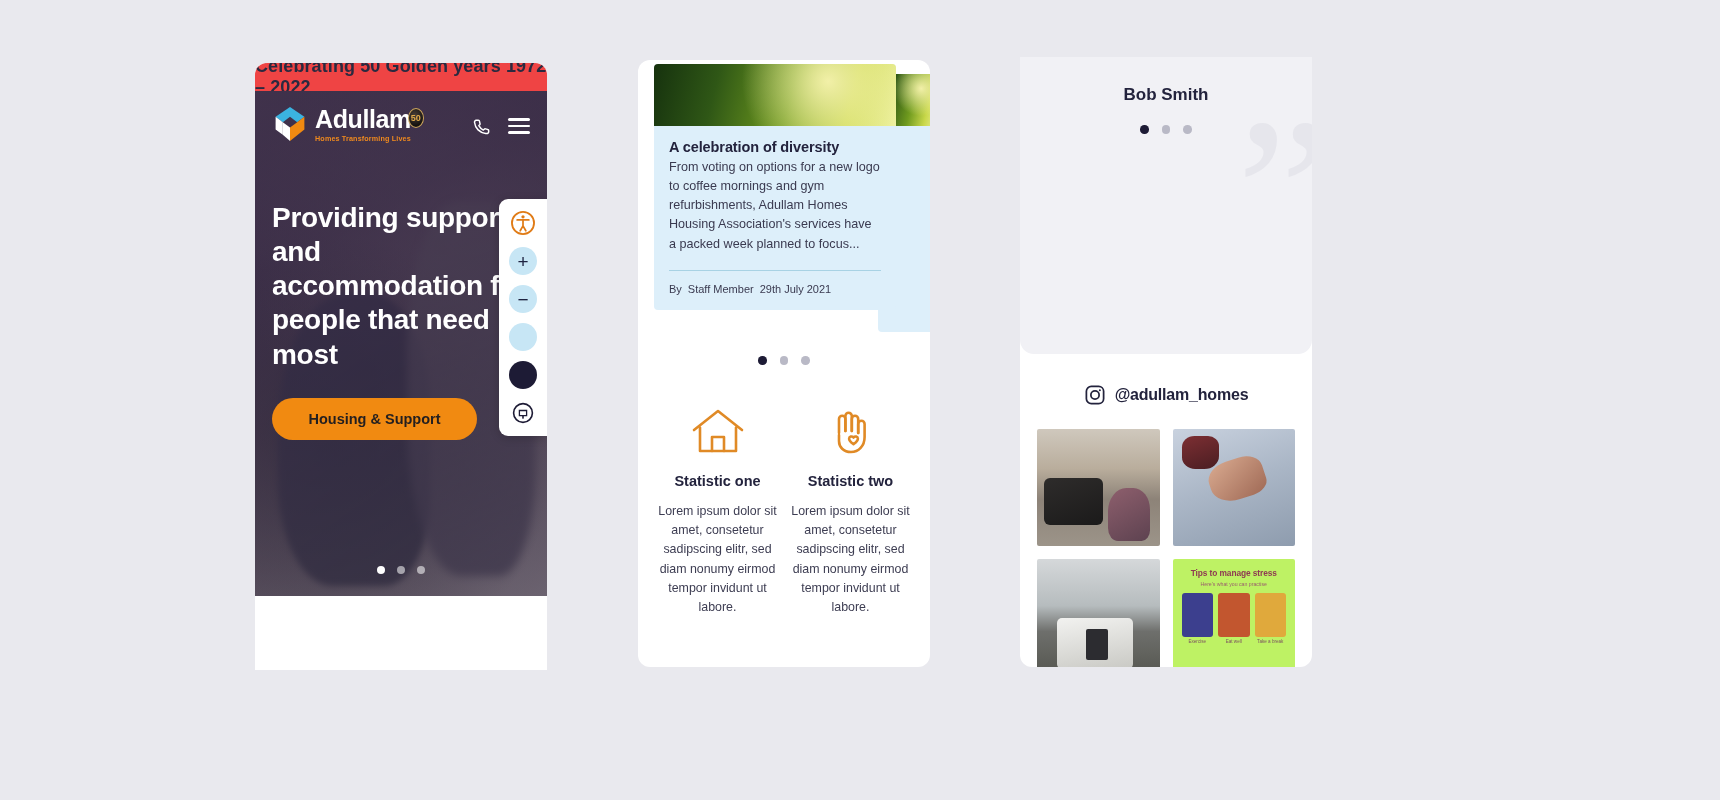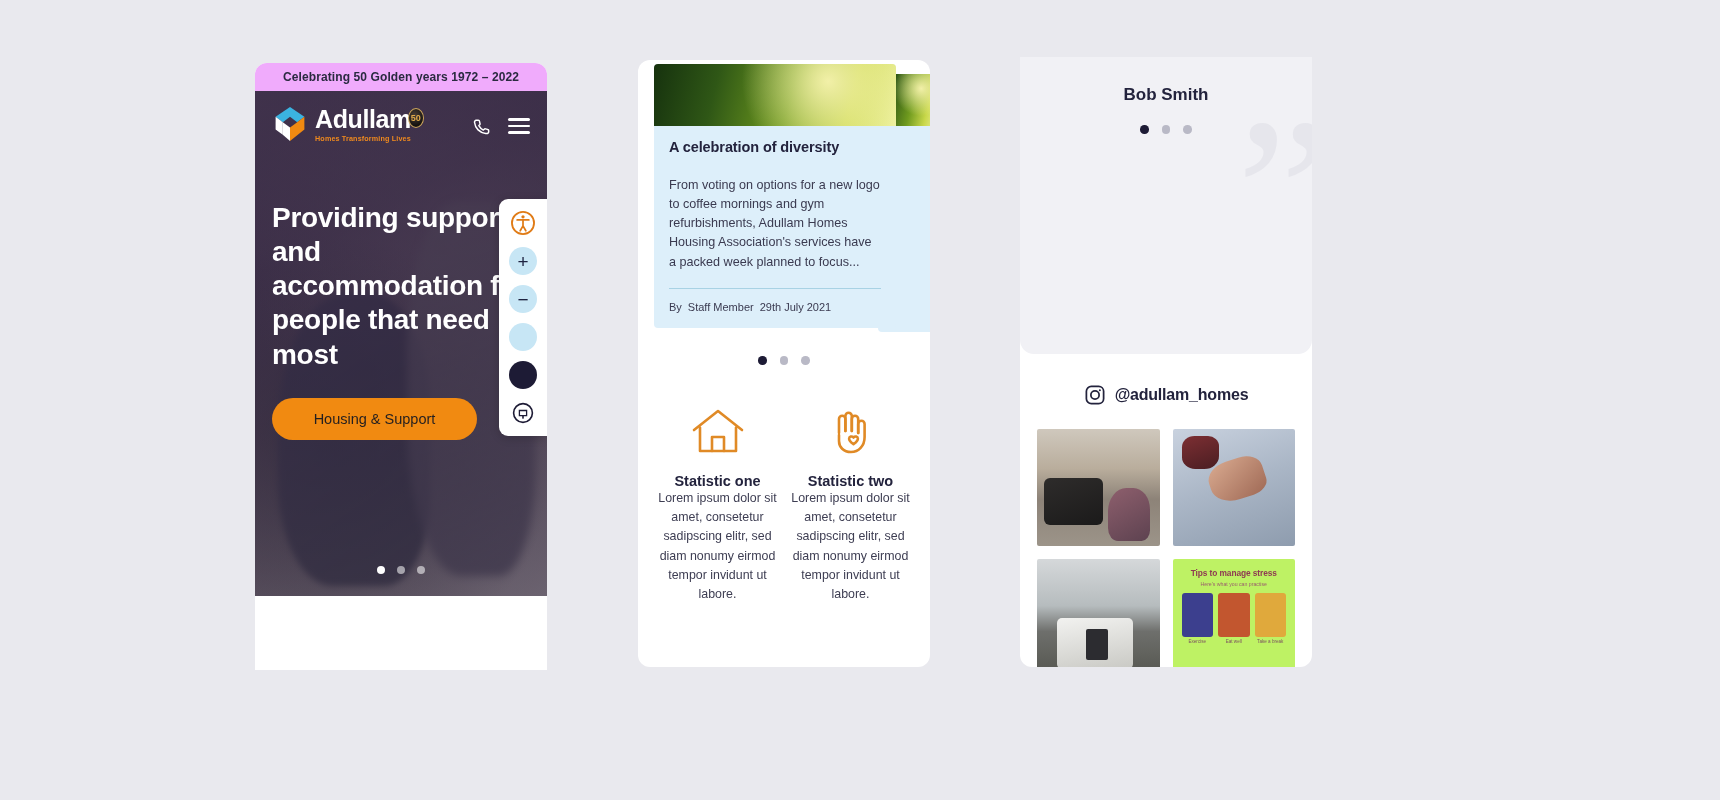--- a/index.html
+++ b/index.html
@@ -17,23 +17,23 @@
     background:#ffffff;
     overflow:hidden;
   }
 
   
   #panel1 {
     left:255px; top:63px; width:292px; height:607px;
     border-radius:12px 12px 0 0;
   }
   .p1-banner {
-    height:28px; background:#f0abfc;
+    height:28px; background:#ef4444;
     display:flex; align-items:center; justify-content:center;
-    font-size:12px; font-weight:bold; color:#2a2a40;
+    font-size:18px; font-weight:bold; color:#2a2a40;
     letter-spacing:.1px;
   }
   .p1-hero {
     position:relative; height:505px; overflow:hidden;
     background:#4a3a55;
   }
   .hero-photo {
     position:absolute; inset:0;
     background:
       radial-gradient(circle at 28% 72%, rgba(30,26,45,.55), transparent 52%),
@@ -90,21 +90,21 @@
 
   .hero-copy { position:relative; z-index:4; padding:58px 20px 0 17px; }
   .hero-title {
     font-size:28px; font-weight:bold; color:#fff;
     line-height:1.22; letter-spacing:-.3px;
   }
   .cta {
     display:block; margin-top:26px; width:205px;
     background:#f18a11; color:#231f20;
     border:none; border-radius:22px;
-    padding:13px 0; font-size:14.5px; font-weight:normal;
+    padding:13px 0; font-size:14.5px; font-weight:bold;
     font-family:inherit; cursor:pointer;
   }
   .hero-dots {
     position:absolute; bottom:22px; left:0; right:0; z-index:5;
     display:flex; justify-content:center; gap:12px;
   }
   .hero-dots i {
     width:8px; height:8px; border-radius:50%;
     background:rgba(255,255,255,.55); display:block; cursor:pointer;
   }
@@ -158,21 +158,21 @@
   .news-card.front { z-index:3; }
   .nc-img {
     height:62px;
     background:
       radial-gradient(circle at 72% 28%, #f2f0a8 0%, rgba(242,240,168,0) 48%),
       linear-gradient(104deg,#16320e 0%,#2f5716 26%,#6f9a1e 56%,#c9d84a 80%,#eef1a0 100%);
   }
   .nc-body { padding:13px 15px 15px 15px; }
   .nc-title {
     font-size:14.5px; font-weight:bold; color:#23233d;
-    margin-bottom:21px; letter-spacing:-.1px;
+    margin-bottom:3px; letter-spacing:-.1px;
   }
   .nc-text {
     font-size:12.6px; color:#3a3a50; line-height:1.52;
   }
   .nc-rule { height:1.5px; background:#a8d2e4; margin:16px 0 12px 0; }
   .nc-meta { font-size:11px; color:#3a3a50; }
   .nc-meta .sp { display:inline-block; width:6px; }
 
   .dots-row { display:flex; justify-content:center; gap:13px; margin:6px 0 0 0; }
   .dots-row i {
@@ -183,21 +183,21 @@
 
   .stats {
     display:flex; padding:40px 18px 0 18px; gap:10px;
   }
   .stat { flex:1; text-align:center; }
   .stat-icon {
     height:54px; display:flex; align-items:center; justify-content:center;
     margin-bottom:14px;
   }
   .stat-h {
-    font-size:14.5px; font-weight:bold; color:#23233d; 
+    font-size:14.5px; font-weight:bold; color:#23233d; margin-bottom:13px;
   }
   .stat-p { font-size:12.4px; color:#3d3d52; line-height:1.56; }
 
   
   #panel3 {
     left:1020px; top:57px; width:292px; height:610px;
     background:#fff; border-radius:0 0 12px 12px;
   }
   .quote-box {
     position:relative; background:#f1f1f5;

